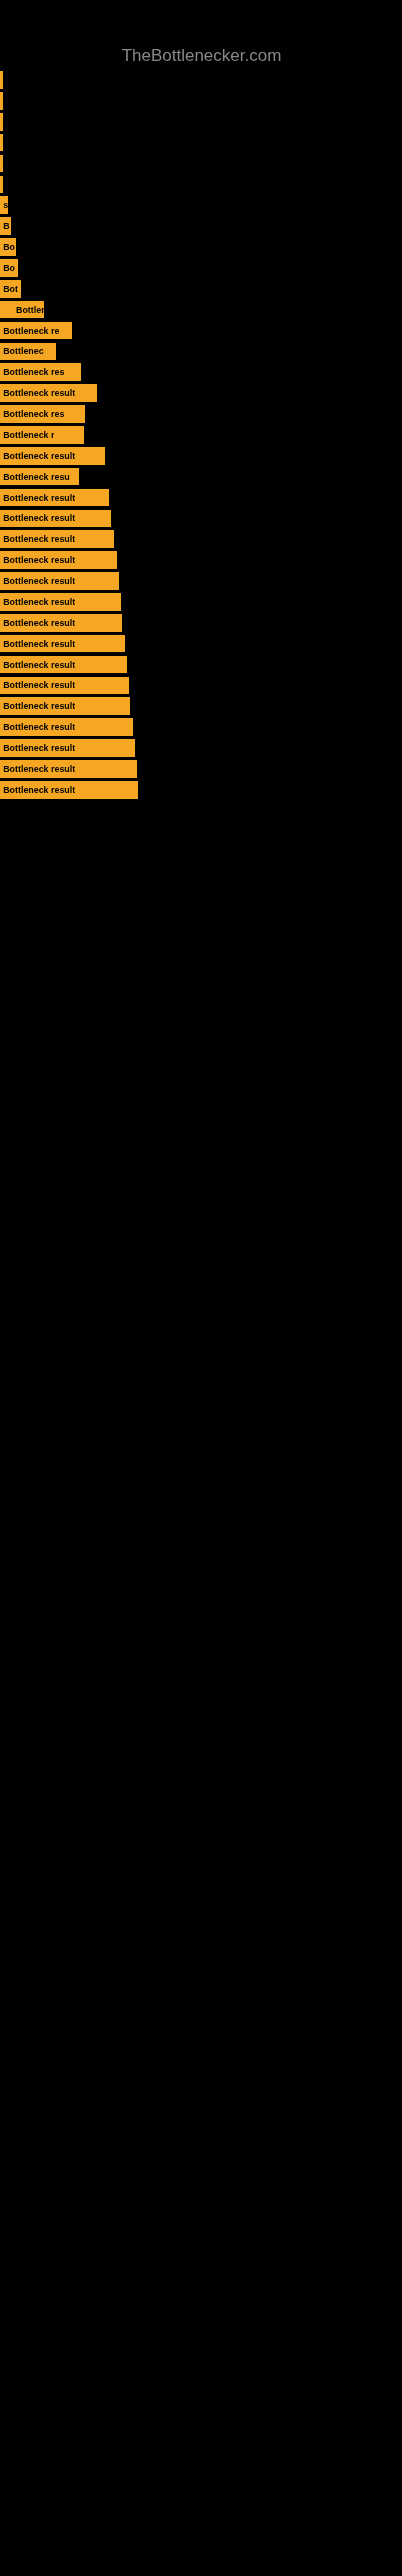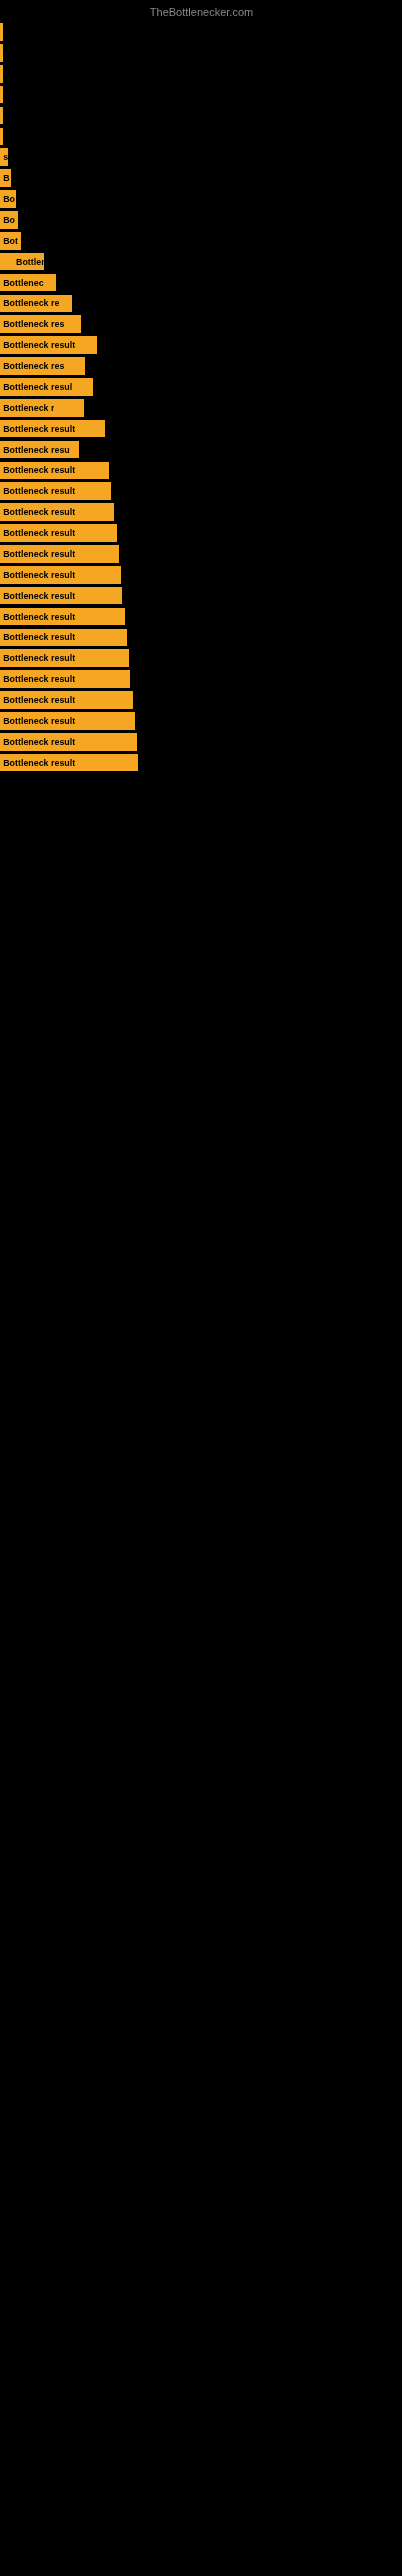--- a/index.html
+++ b/index.html
@@ -5,24 +5,25 @@
     * { margin: 0; padding: 0; box-sizing: border-box; }
     body {
       background-color: #000;
       width: 403px;
       min-height: 2576px;
       font-family: Arial, sans-serif;
       position: relative;
     }
     .site-title {
       color: #888;
-      font-size: 11px;
+      font-size: 17px;
       text-align: center;
       padding-top: 6.4px;
       padding-bottom: 3.2px;
+      margin-top: 40px;
     }
     .bar {
       background-color: #f5a623;
       height: 17.7px;
       display: flex;
       align-items: center;
       padding-left: 3.2px;
       margin-top: 1.6px;
       margin-bottom: 1.6px;
     }
@@ -97,50 +98,45 @@
       <div class="bar" style="width: 21px;">
         <span class="bar-label">Bot</span>
       </div>
     </div>
     <div class="row-wrapper">
       <div class="bar" style="width: 44px; padding-left: 16px;">
         <span class="bar-label">Bottlene</span>
       </div>
     </div>
     <div class="row-wrapper">
+      <div class="bar" style="width: 72px;">
+        <span class="bar-label">Bottleneck re</span>
+      </div>
+    </div>
+    <div class="row-wrapper">
       <div class="bar" style="width: 56px;">
         <span class="bar-label">Bottlenec</span>
       </div>
     </div>
     <div class="row-wrapper">
-      <div class="bar" style="width: 72px;">
-        <span class="bar-label">Bottleneck re</span>
-      </div>
-    </div>
-    <div class="row-wrapper">
       <div class="bar" style="width: 81px;">
         <span class="bar-label">Bottleneck res</span>
       </div>
     </div>
     <div class="row-wrapper">
       <div class="bar" style="width: 97px;">
         <span class="bar-label">Bottleneck result</span>
       </div>
     </div>
     <div class="row-wrapper">
       <div class="bar" style="width: 85px;">
         <span class="bar-label">Bottleneck res</span>
       </div>
     </div>
     <div class="row-wrapper">
-      <div class="bar" style="width: 93px;">
-        <span class="bar-label">Bottleneck resul</span>
-      </div>
-    </div>
-    <div class="row-wrapper">
       <div class="bar" style="width: 84px;">
         <span class="bar-label">Bottleneck r</span>
       </div>
     </div>
     <div class="row-wrapper">
       <div class="bar" style="width: 105px;">
         <span class="bar-label">Bottleneck result</span>
       </div>
     </div>
     <div class="row-wrapper">

